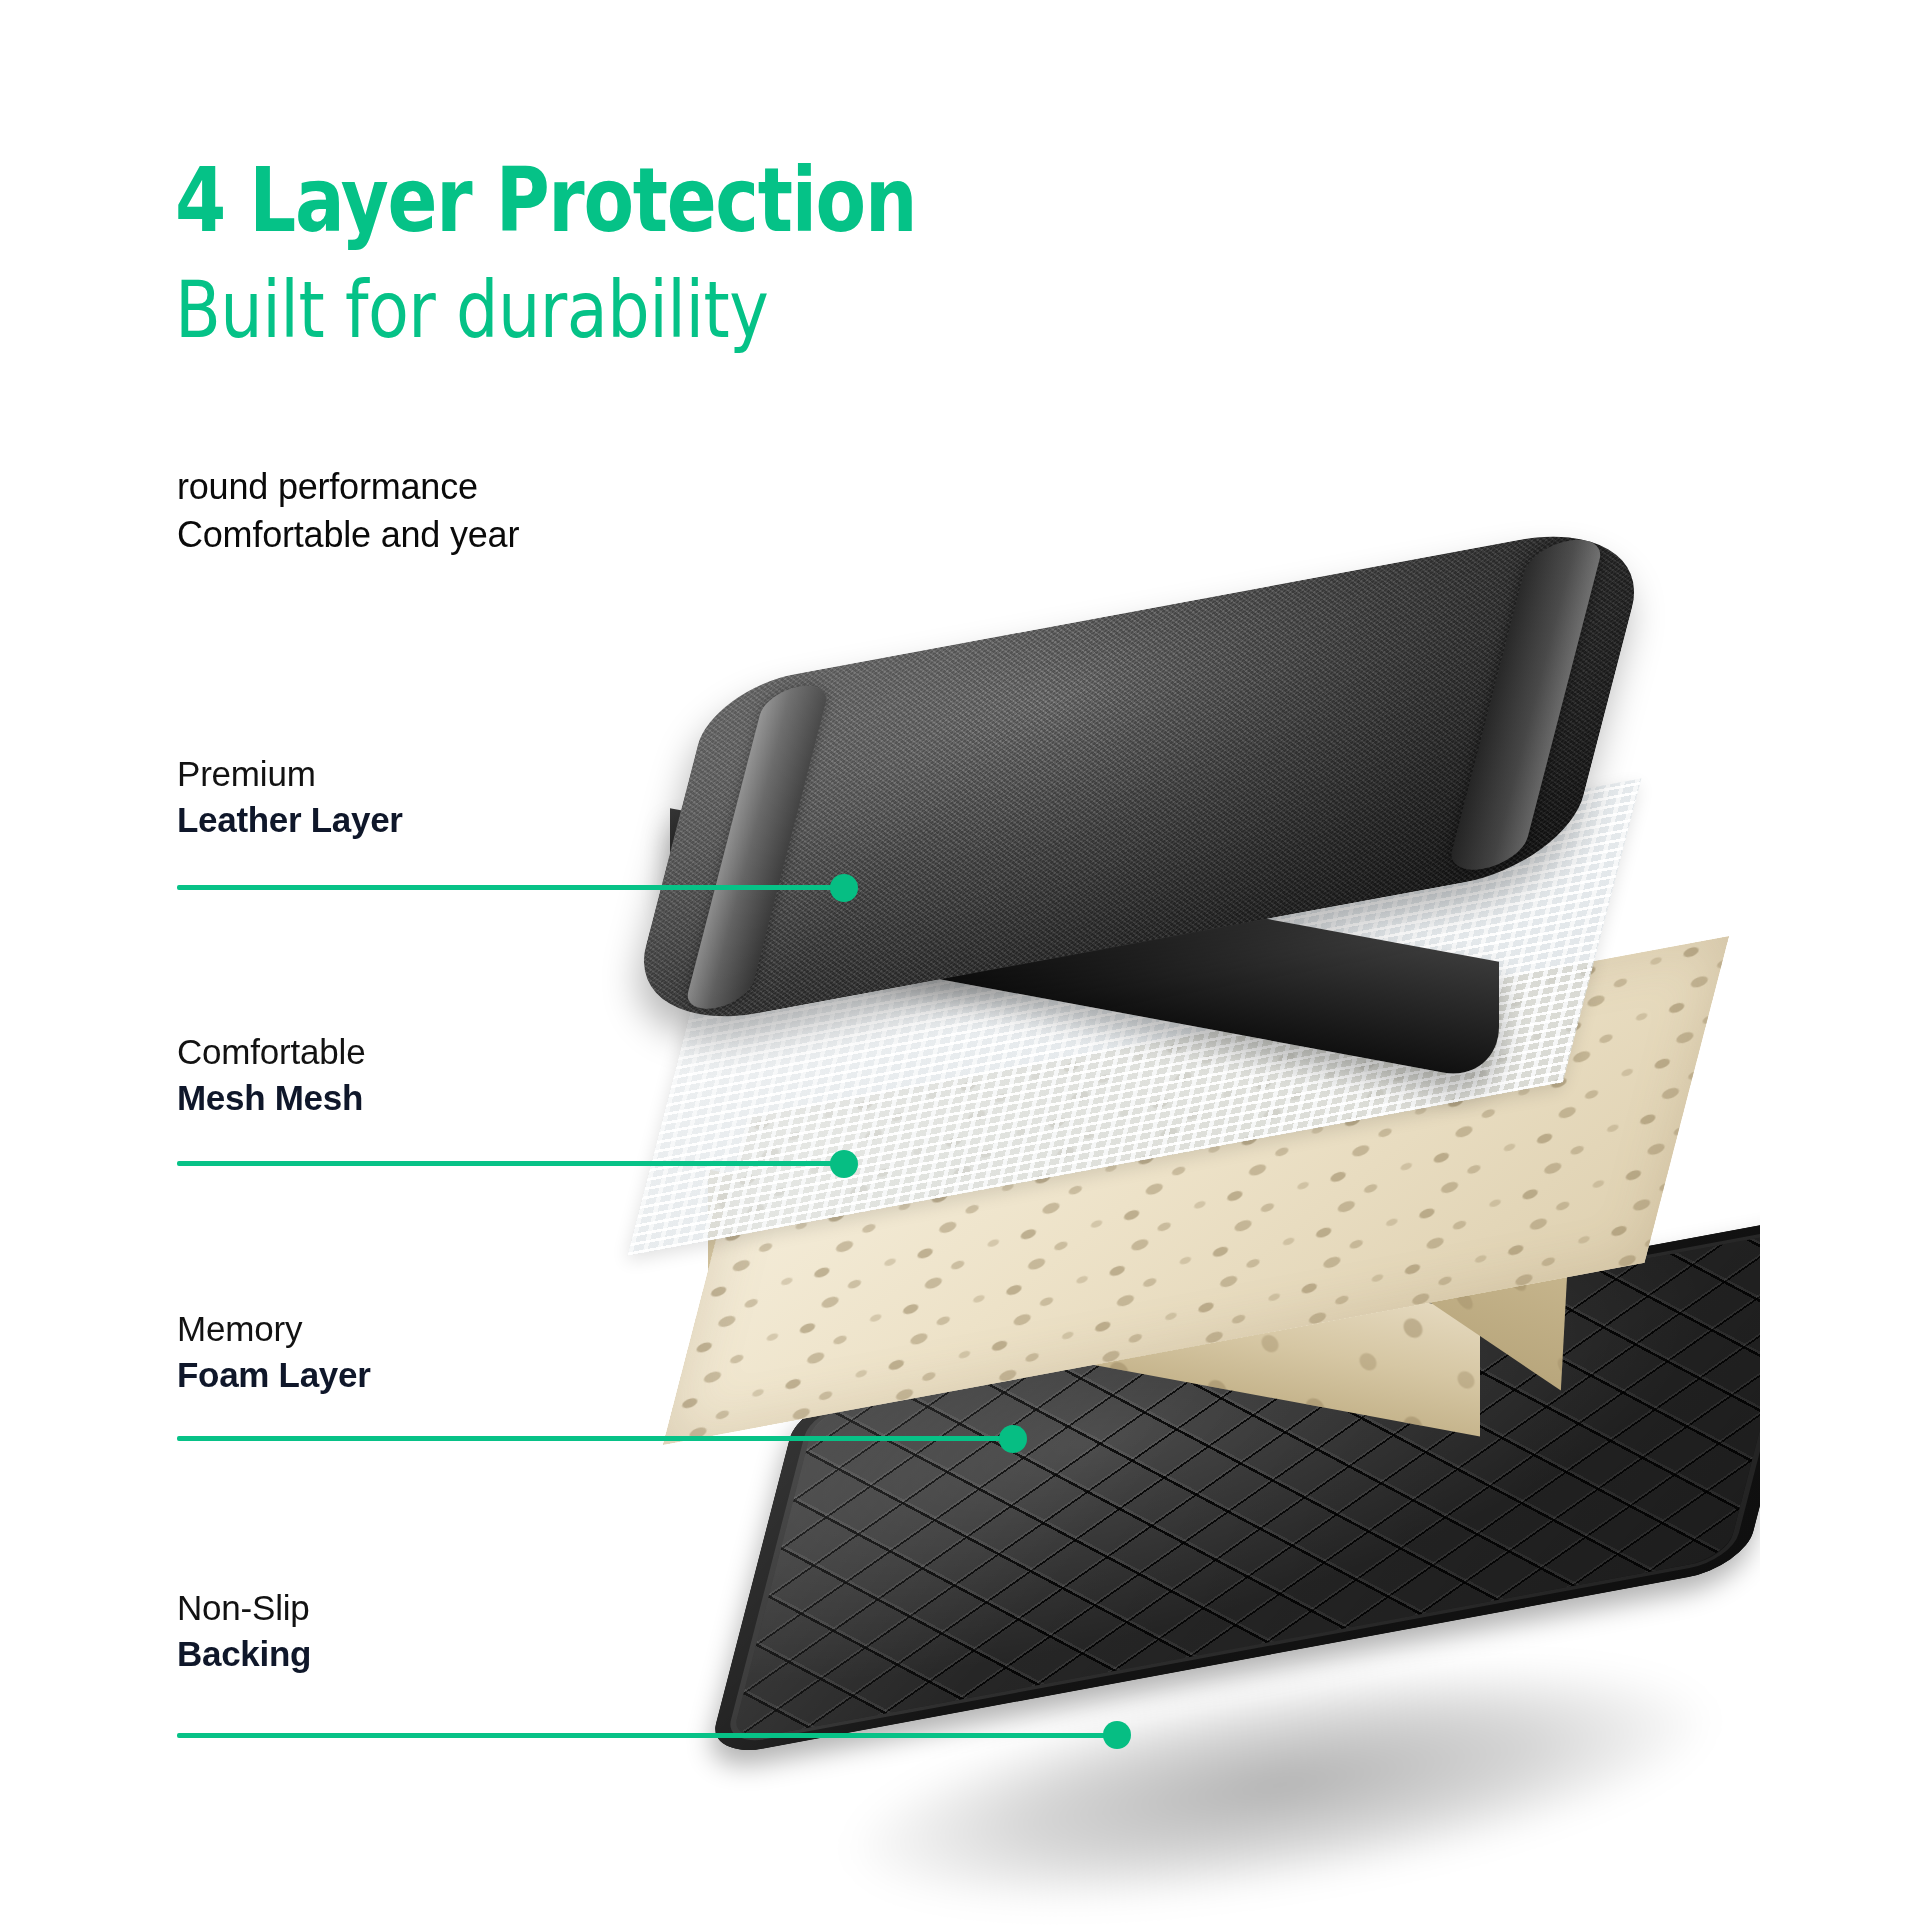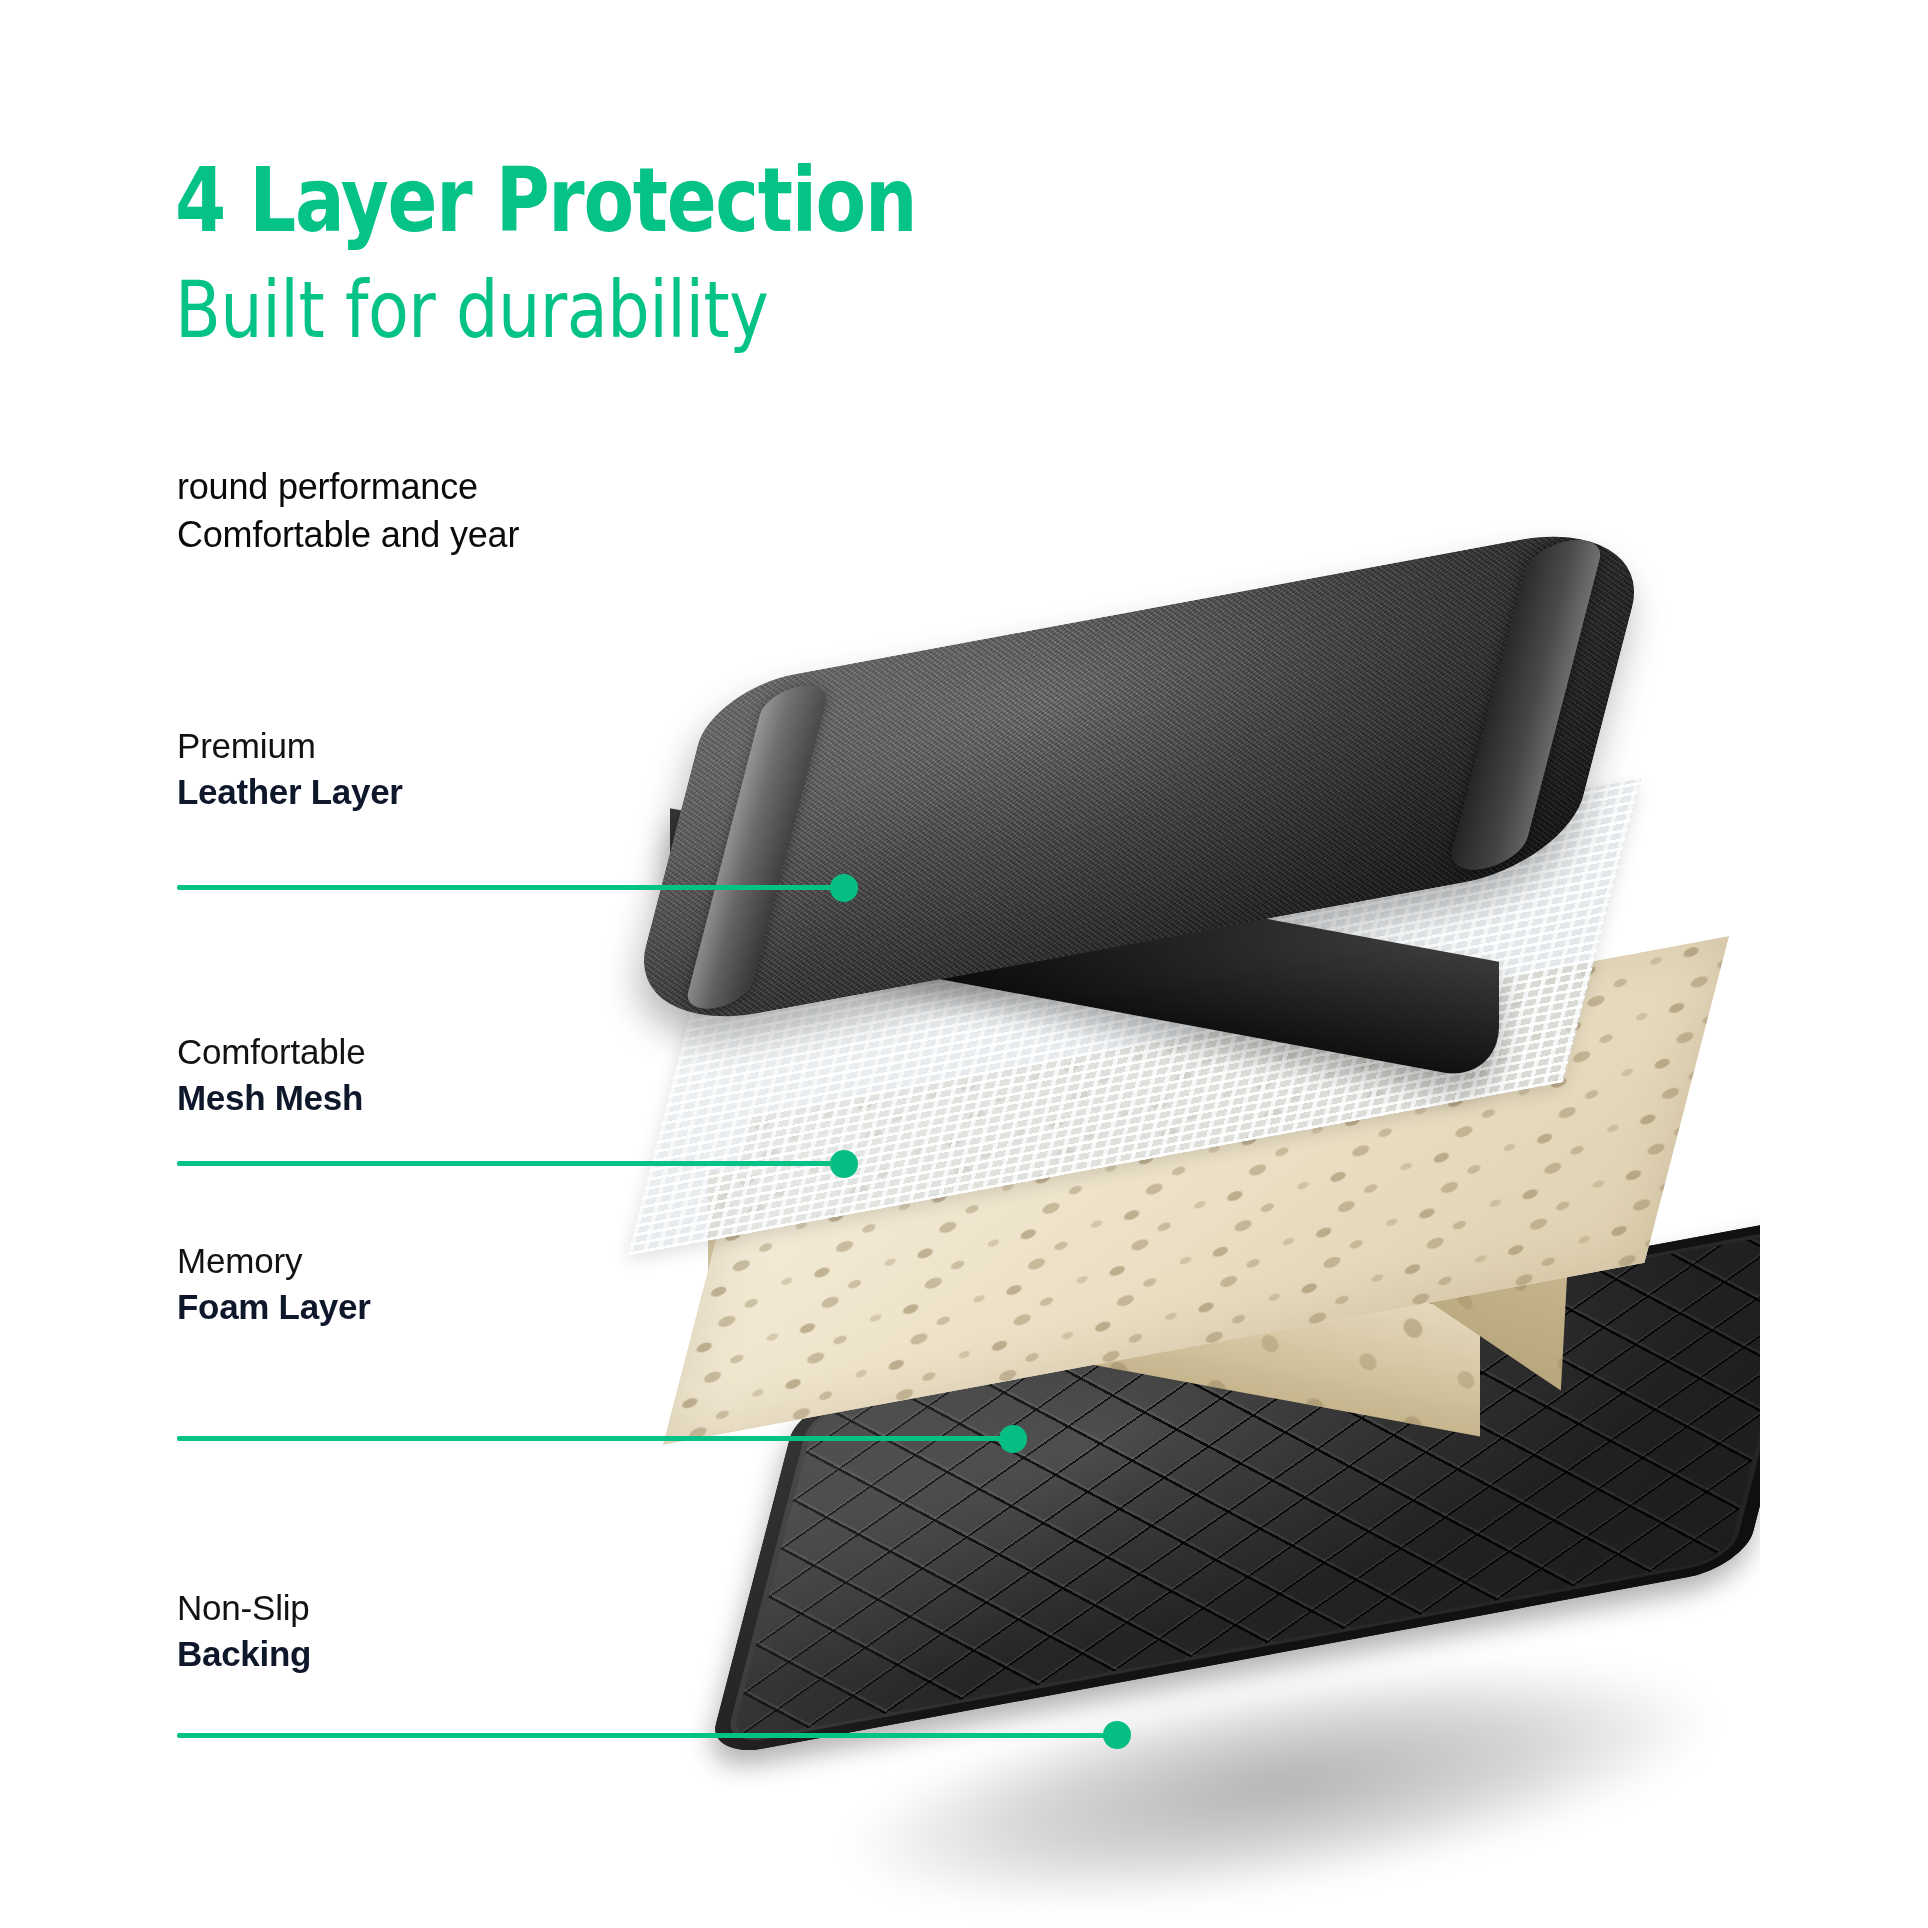--- a/index.html
+++ b/index.html
@@ -203,35 +203,35 @@
     <div class="layer mesh"></div>
 
     <div class="leather-edge"></div>
     <div class="layer leather">
       <div class="piping-a"></div>
       <div class="piping-b"></div>
       <div class="glare"></div>
     </div>
   </div>
 
-  <div class="callout" style="top:725px;">
+  <div class="callout" style="top:753px;">
     <div class="l1">Premium</div>
     <div class="l2">Leather Layer</div>
   </div>
   <div class="leader" style="left:177px; top:885px; width:669px;"></div>
   <div class="leader-dot" style="left:844px; top:888px;"></div>
 
   <div class="callout" style="top:1031px;">
     <div class="l1">Comfortable</div>
     <div class="l2">Mesh Mesh</div>
   </div>
   <div class="leader" style="left:177px; top:1161px; width:669px;"></div>
   <div class="leader-dot" style="left:844px; top:1164px;"></div>
 
-  <div class="callout" style="top:1240px;">
+  <div class="callout" style="top:1308px;">
     <div class="l1">Memory</div>
     <div class="l2">Foam Layer</div>
   </div>
   <div class="leader" style="left:177px; top:1436px; width:838px;"></div>
   <div class="leader-dot" style="left:1013px; top:1439px;"></div>
 
   <div class="callout" style="top:1587px;">
     <div class="l1">Non-Slip</div>
     <div class="l2">Backing</div>
   </div>

